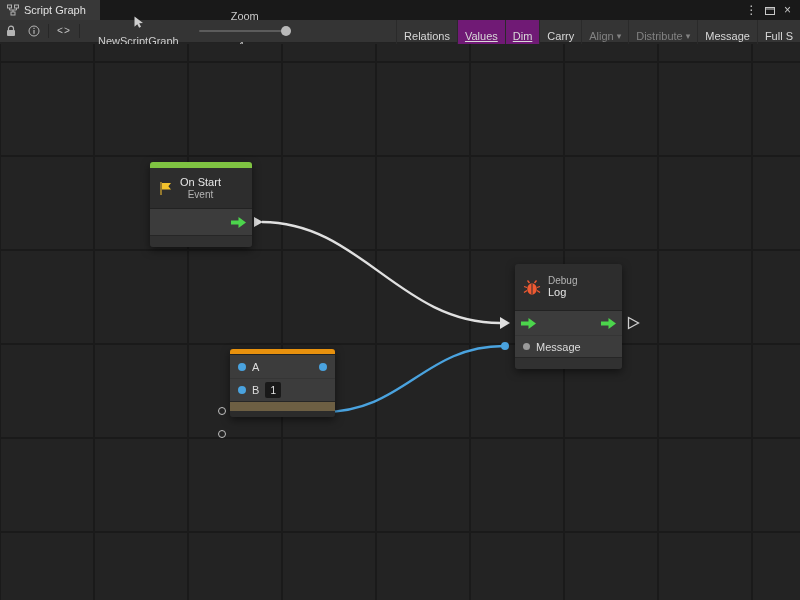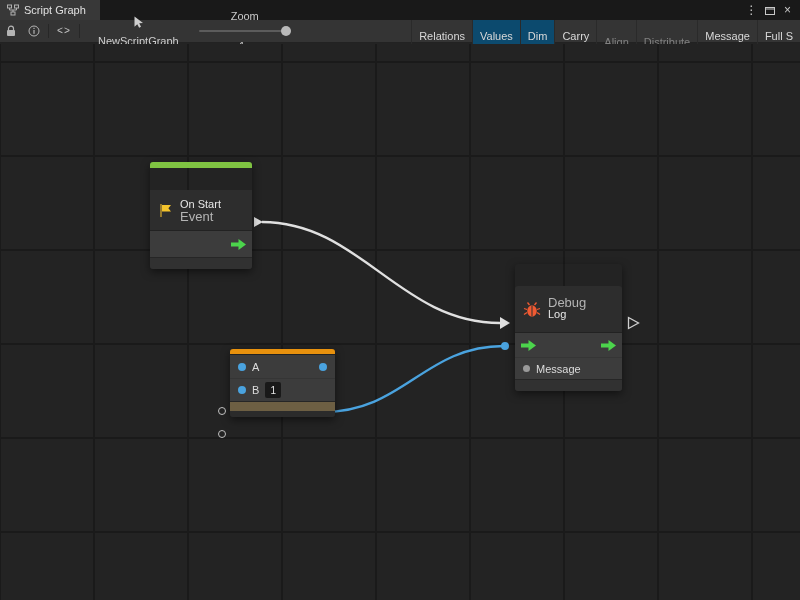--- a/index.html
+++ b/index.html
@@ -22,43 +22,43 @@
   .tb-icon { display:flex; align-items:center; justify-content:center; padding:0 6px; height:100%; }
   .tb-sep { width:1px; height:14px; background:#272727; margin:0 2px; }
   .code-glyph { font-family:"Liberation Mono","DejaVu Sans Mono",monospace; font-size:10px; color:#c4c4c4; letter-spacing:1px; }
   .graph-name { display:flex; align-items:center; gap:6px; margin-left:16px; color:#cfcfcf;flex-direction:column; }
   .zoom-wrap { display:flex; align-items:center; gap:8px; margin-left:20px; color:#c9c9c9;flex-direction:column; }
   .zoom-track { position:relative; width:92px; height:2px; background:#5c5c5c; border-radius:1px; }
   .zoom-knob { position:absolute; top:-4px; right:0; width:10px; height:10px; border-radius:50%; background:#b9b9b9; }
   .tb-buttons { margin-left:auto; display:flex; height:100%; }
   .tb-btn { display:flex; align-items:center; padding:16px 7px; border-left:1px solid #2a2a2a; height:100%;
             color:#d8d8d8; white-space:nowrap; }
-  .tb-btn.active { background:#0c4a6e; }
-  .tb-btn.disabled { color:#828282;flex-direction:column; }
+  .tb-btn.active { background:#701a75;text-decoration:underline; }
+  .tb-btn.disabled { color:#828282; }
   .caret { font-size:9px; margin-left:3px; }
 
   
   #canvas { position:absolute; top:44px; left:0; right:0; bottom:0; overflow:hidden; background-color:#232323;
     background-image: linear-gradient(to right,#1a1a1a 2px,transparent 2px),
                       linear-gradient(to bottom,#1a1a1a 2px,transparent 2px);
     background-size:94px 94px, 94px 94px;
     background-position:93px 0, 0 17px; }
   #wires { position:absolute; top:0; left:0; pointer-events:none; }
   .wire-white { stroke:var(--wire-white); stroke-width:2.4; fill:none; }
   .wire-white-fill { fill:var(--wire-white); }
   .wire-blue { stroke:var(--value-blue); stroke-width:2.4; fill:none; }
   .wire-blue-fill { fill:var(--value-blue); }
 
   
   .node { position:absolute; border-radius:3px; box-shadow:0 3px 9px rgba(0,0,0,.5); font-size:11px; color:#dcdcdc; }
   .node-accent { height:6px; border-radius:3px 3px 0 0; }
-  .node-header { background:#2d2d2d; display:flex; align-items:center; gap:7px; padding:0 8px;margin-top:22px; }
+  .node-header { background:#2d2d2d; display:flex; align-items:center; gap:7px; padding:0 8px; }
   .node-header.rounded { border-radius:3px 3px 0 0; }
   .node-title { font-size:11px; color:#e6e6e6; line-height:13px; }
-  .node-sub { font-size:13px; color:#b4b4b4; line-height:11px; }
+  .node-sub { font-size:10px; color:#b4b4b4; line-height:11px;text-align:center; }
   .node-divider { height:1px; background:#222; }
   .row { background:#3c3c3c; display:flex; align-items:center; padding:0 8px; }
   .row + .row { border-top:1px solid #353535; }
   .node-footer { background:#313131; border-top:1px solid #262626; border-radius:0 0 3px 3px; }
   .port-dot { width:8px; height:8px; border-radius:50%; flex:0 0 auto; }
   .dot-blue { background:var(--value-blue); }
   .dot-gray { width:7px; height:7px; background:#9a9a9a; }
   .flow-arrow { color:var(--flow-green); display:flex; }
   .port-label { margin-left:6px; }
   .value-box { margin-left:6px; width:16px; height:16px; background:#191919; border-radius:2px;

